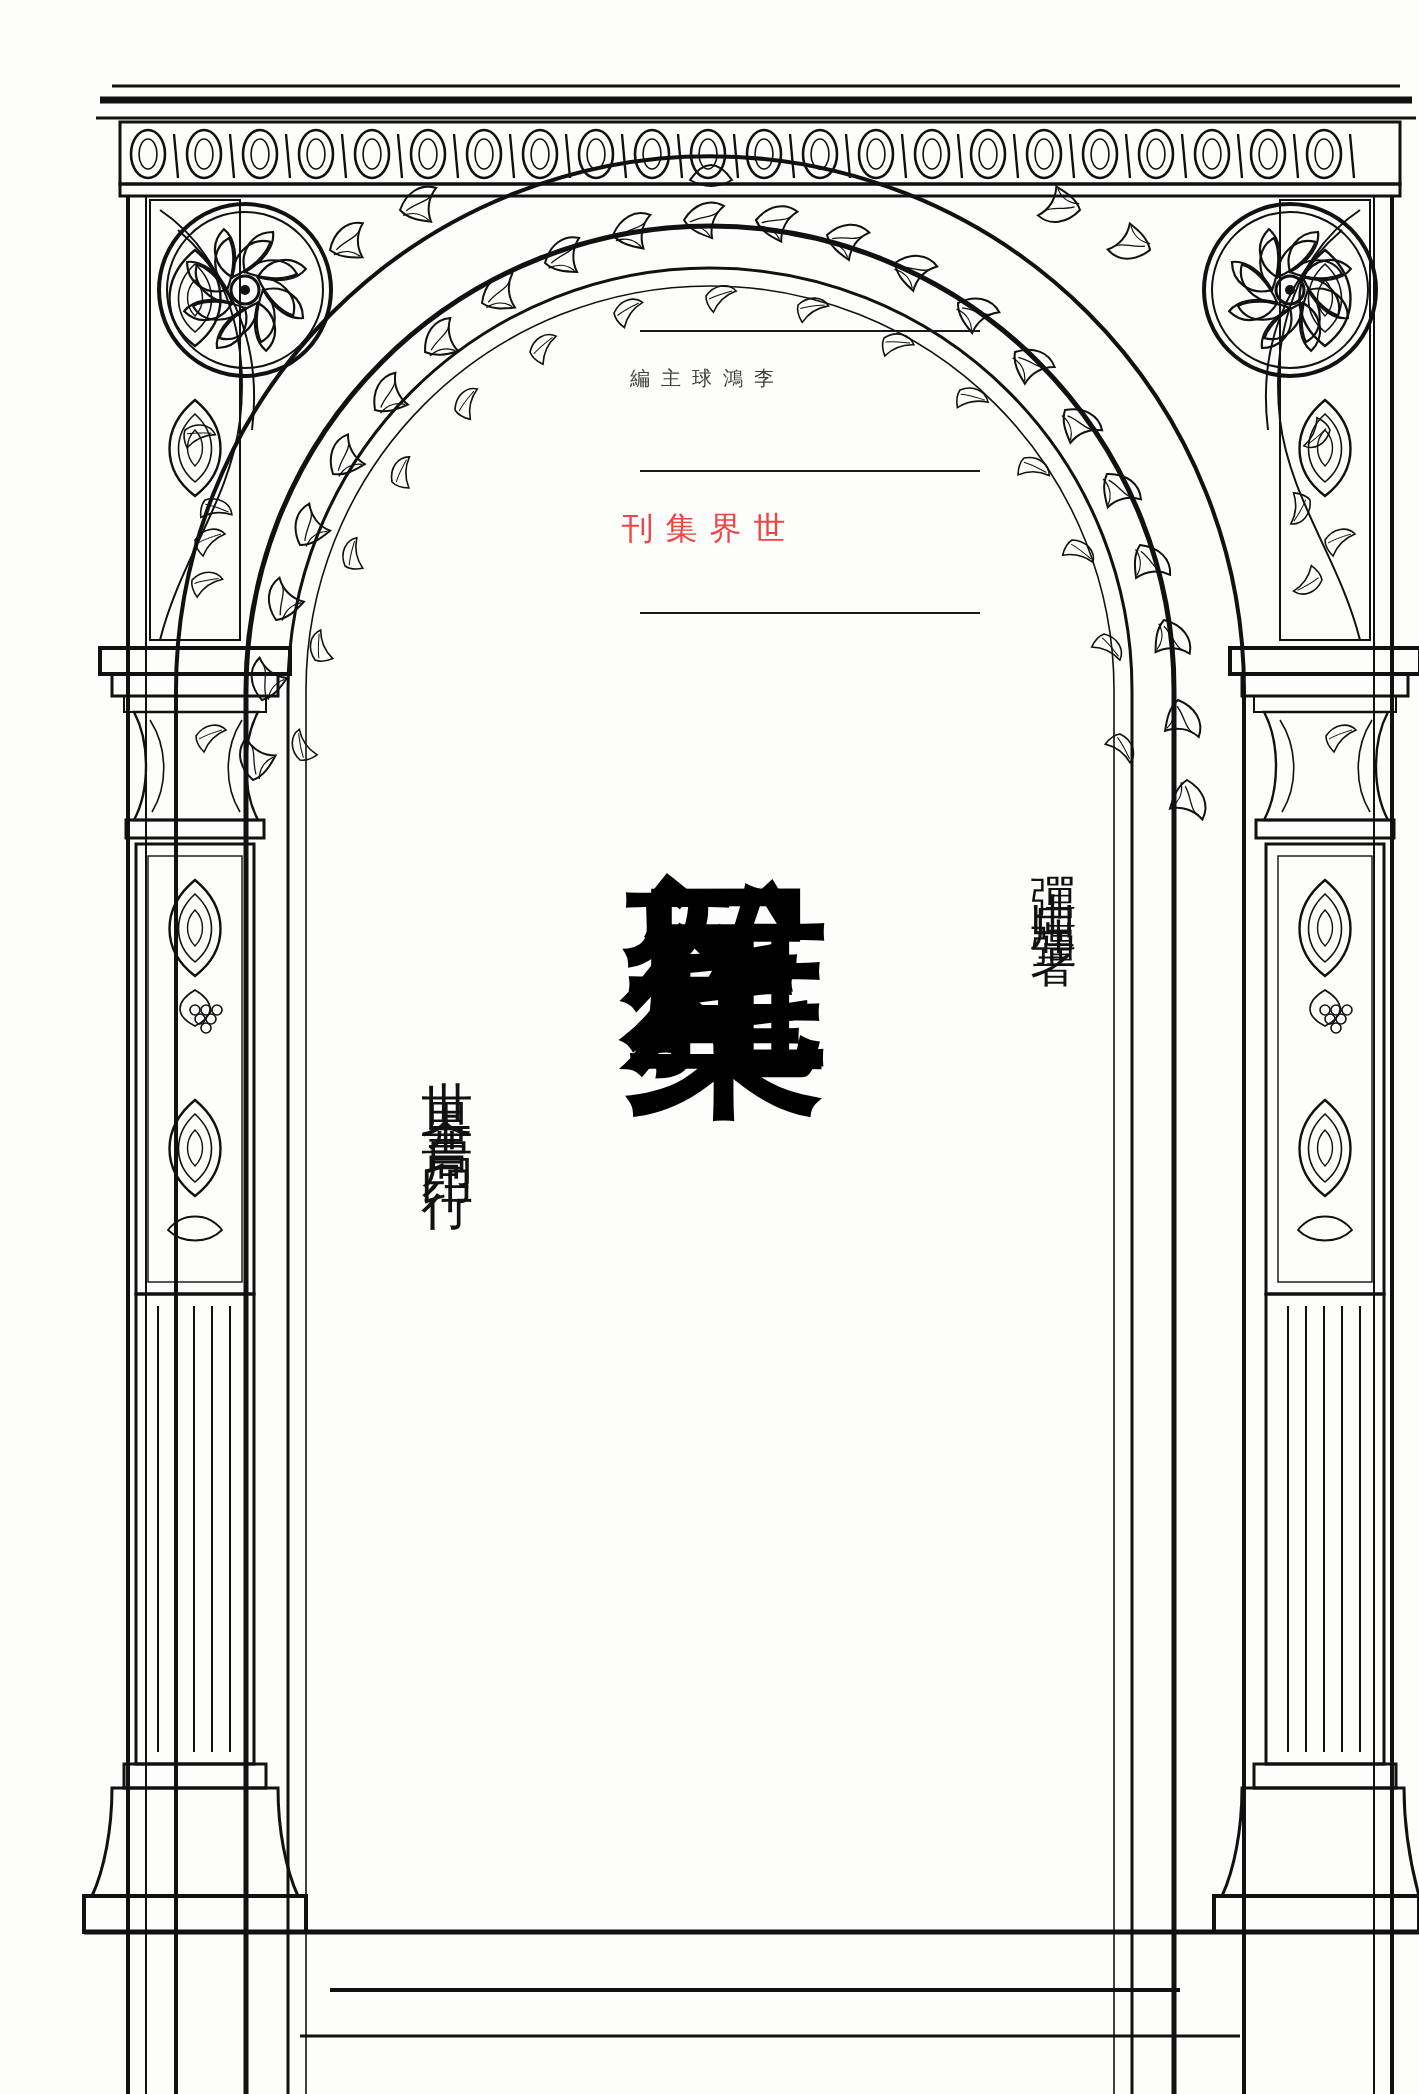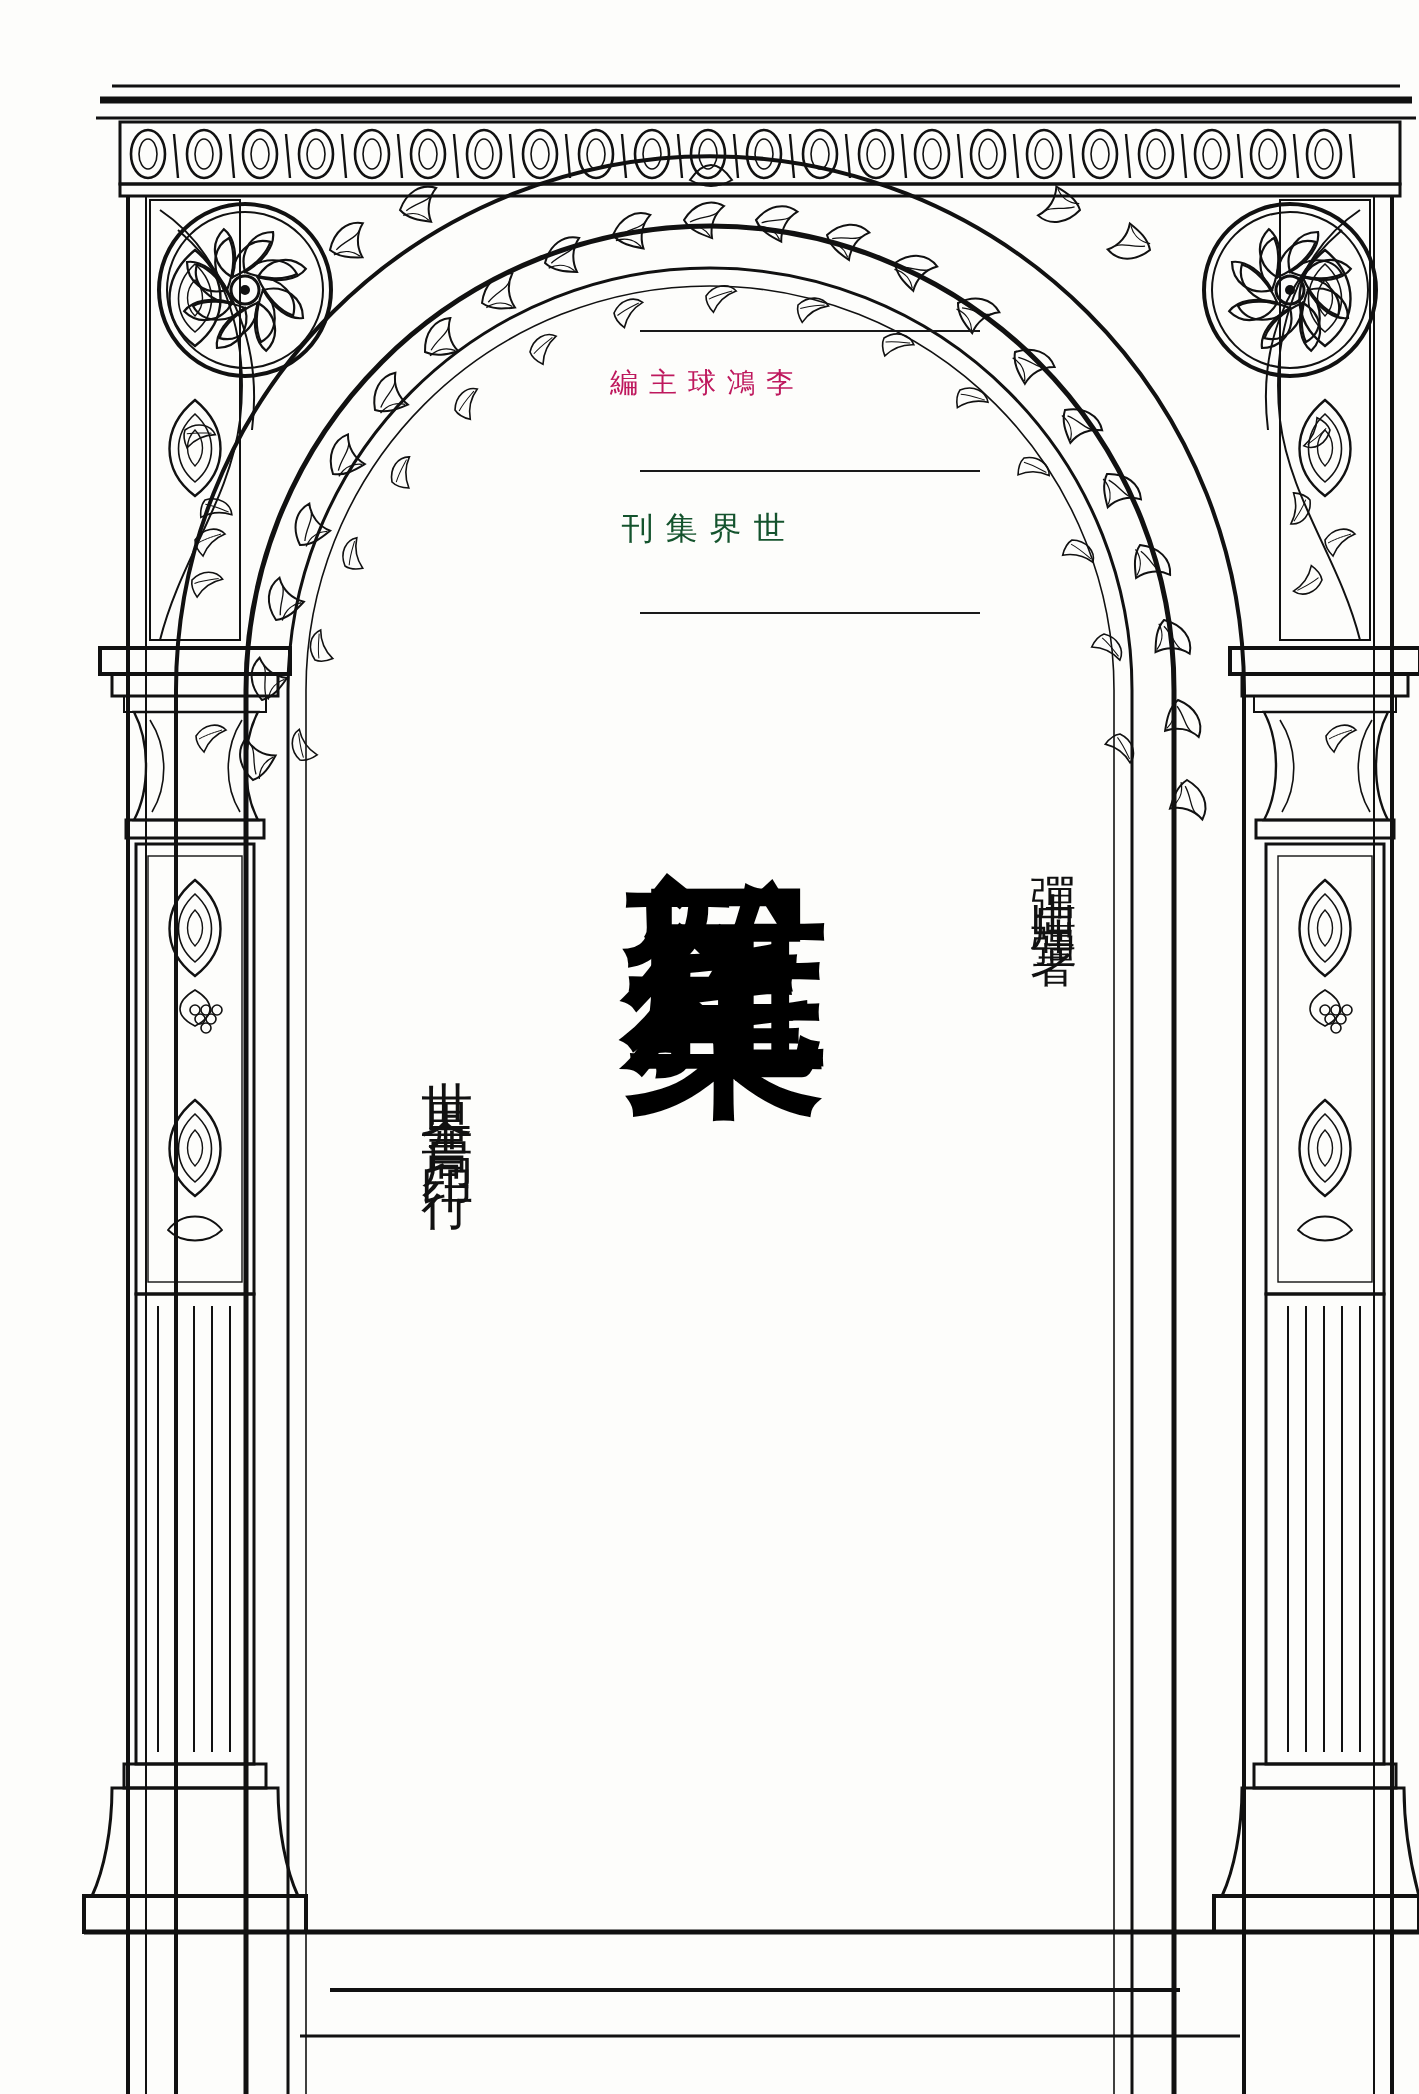--- a/index.html
+++ b/index.html
@@ -33,34 +33,34 @@
     white-space: nowrap;
     line-height: 1.05;
   }
 
   #editor-line {
     top: 368px;
     left: 0;
     width: 1415px;
     writing-mode: horizontal-tb;
     text-align: center;
-    font-size: 28px;
+    font-size: 20px;
     letter-spacing: 11px;
-    color: #be185d;
+    color: #404040;
     font-family: "DejaVu Serif", serif;
   }
   #series-line {
     top: 512px;
     left: 0;
     width: 1419px;
     writing-mode: horizontal-tb;
     text-align: center;
     font-size: 32px;
     letter-spacing: 12px;
-    color: #14532d;
+    color: #ef4444;
     font-family: "DejaVu Serif", serif;
   }
   .hrule {
     position: absolute;
     left: 640px;
     width: 340px;
     height: 2px;
     background: #1a1a1a;
   }
   #rule-top    { top: 330px; }

